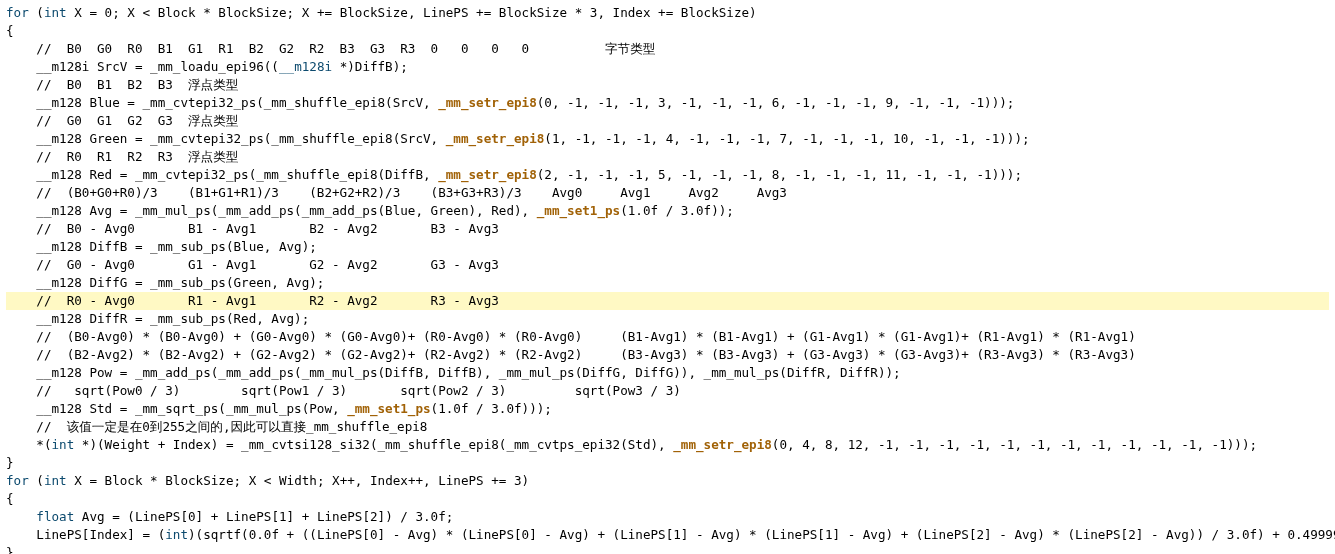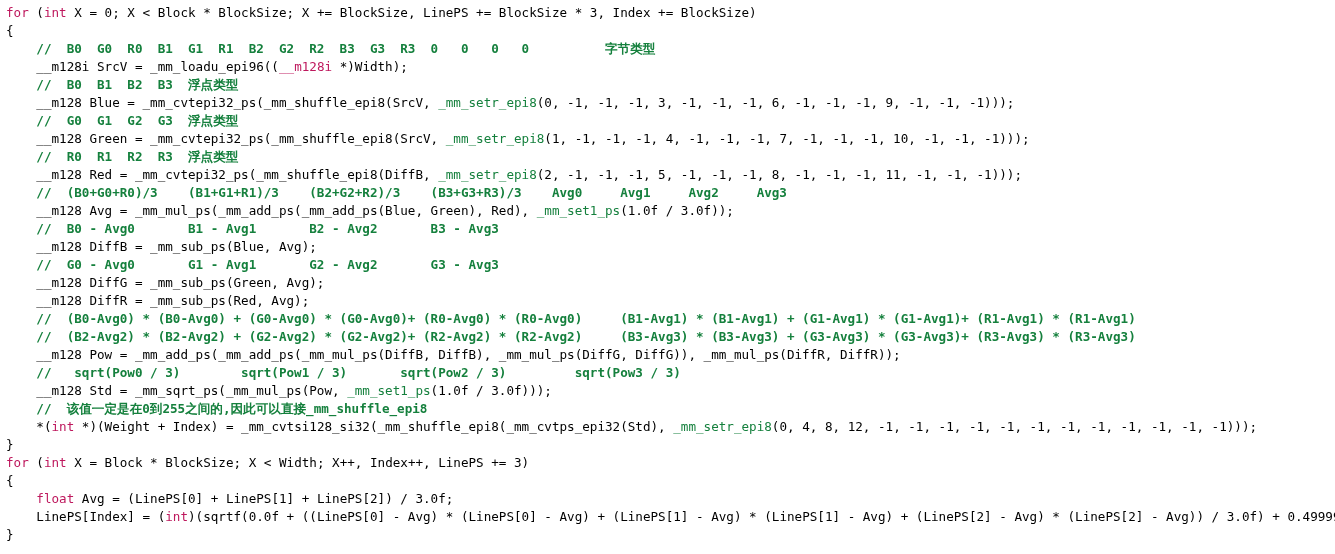--- a/index.html
+++ b/index.html
@@ -1,42 +1,42 @@
 <!DOCTYPE html>
 <html><head>
 <meta charset="utf-8">
 <style>
   html,body{margin:0;padding:0;background:#fff;}
   pre{font-family:Consolas,"DejaVu Sans Mono","Courier New",monospace;font-size:12.6px;
       line-height:18px;margin:0;padding:4px 6px;white-space:pre;color:#000;}
-  .k{color:#be185d;}   
-  .c{color:#15803d;font-weight:bold;}   
-  .s{color:#15803d;}   
+  .k{color:#0c4a6e;}   
+  .c{color:#000000;}   
+  .s{color:#a16207;font-weight:bold;}   
   .hl{background:#fff9c4;display:block;} 
 </style>
 </head>
 <body>
 
 <pre><span><span class="k">for</span> <span>(</span><span class="k">int</span><span> X = 0; X &lt; Block * BlockSize; X += BlockSize, LinePS += BlockSize * 3, Index += BlockSize)</span></span>
 <span>{</span>
 <span class="c">    //  B0  G0  R0  B1  G1  R1  B2  G2  R2  B3  G3  R3  0   0   0   0          字节类型</span>
-<span><span>    __m128i SrcV = _mm_loadu_epi96((</span><span class="k">__m128i</span><span> *)Width);</span></span>
+<span><span>    __m128i SrcV = _mm_loadu_epi96((</span><span class="k">__m128i</span><span> *)DiffB);</span></span>
 <span class="c">    //  B0  B1  B2  B3  浮点类型</span>
 <span><span>    __m128 Blue = _mm_cvtepi32_ps(_mm_shuffle_epi8(SrcV, </span><span class="s">_mm_setr_epi8</span><span>(0, -1, -1, -1, 3, -1, -1, -1, 6, -1, -1, -1, 9, -1, -1, -1)));</span></span>
 <span class="c">    //  G0  G1  G2  G3  浮点类型</span>
 <span><span>    __m128 Green = _mm_cvtepi32_ps(_mm_shuffle_epi8(SrcV, </span><span class="s">_mm_setr_epi8</span><span>(1, -1, -1, -1, 4, -1, -1, -1, 7, -1, -1, -1, 10, -1, -1, -1)));</span></span>
 <span class="c">    //  R0  R1  R2  R3  浮点类型</span>
 <span><span>    __m128 Red = _mm_cvtepi32_ps(_mm_shuffle_epi8(DiffB, </span><span class="s">_mm_setr_epi8</span><span>(2, -1, -1, -1, 5, -1, -1, -1, 8, -1, -1, -1, 11, -1, -1, -1)));</span></span>
 <span class="c">    //  (B0+G0+R0)/3    (B1+G1+R1)/3    (B2+G2+R2)/3    (B3+G3+R3)/3    Avg0     Avg1     Avg2     Avg3</span>
 <span><span>    __m128 Avg = _mm_mul_ps(_mm_add_ps(_mm_add_ps(Blue, Green), Red), </span><span class="s">_mm_set1_ps</span><span>(1.0f / 3.0f));</span></span>
 <span class="c">    //  B0 - Avg0       B1 - Avg1       B2 - Avg2       B3 - Avg3</span>
 <span>    __m128 DiffB = _mm_sub_ps(Blue, Avg);</span>
 <span class="c">    //  G0 - Avg0       G1 - Avg1       G2 - Avg2       G3 - Avg3</span>
 <span>    __m128 DiffG = _mm_sub_ps(Green, Avg);</span>
-<span>    __m128 DiffR = _mm_sub_ps(Red, Avg);</span>
+<span class="hl"><span class="c">    //  R0 - Avg0       R1 - Avg1       R2 - Avg2       R3 - Avg3</span></span><span>    __m128 DiffR = _mm_sub_ps(Red, Avg);</span>
 <span class="c">    //  (B0-Avg0) * (B0-Avg0) + (G0-Avg0) * (G0-Avg0)+ (R0-Avg0) * (R0-Avg0)     (B1-Avg1) * (B1-Avg1) + (G1-Avg1) * (G1-Avg1)+ (R1-Avg1) * (R1-Avg1)</span>
 <span class="c">    //  (B2-Avg2) * (B2-Avg2) + (G2-Avg2) * (G2-Avg2)+ (R2-Avg2) * (R2-Avg2)     (B3-Avg3) * (B3-Avg3) + (G3-Avg3) * (G3-Avg3)+ (R3-Avg3) * (R3-Avg3)</span>
 <span>    __m128 Pow = _mm_add_ps(_mm_add_ps(_mm_mul_ps(DiffB, DiffB), _mm_mul_ps(DiffG, DiffG)), _mm_mul_ps(DiffR, DiffR));</span>
 <span class="c">    //   sqrt(Pow0 / 3)        sqrt(Pow1 / 3)       sqrt(Pow2 / 3)         sqrt(Pow3 / 3)</span>
 <span><span>    __m128 Std = _mm_sqrt_ps(_mm_mul_ps(Pow, </span><span class="s">_mm_set1_ps</span><span>(1.0f / 3.0f)));</span></span>
 <span class="c">    //  该值一定是在0到255之间的,因此可以直接_mm_shuffle_epi8</span>
 <span><span>    *(</span><span class="k">int</span><span> *)(Weight + Index) = _mm_cvtsi128_si32(_mm_shuffle_epi8(_mm_cvtps_epi32(Std), </span><span class="s">_mm_setr_epi8</span><span>(0, 4, 8, 12, -1, -1, -1, -1, -1, -1, -1, -1, -1, -1, -1, -1)));</span></span>
 <span>}</span>
 <span><span class="k">for</span> <span>(</span><span class="k">int</span><span> X = Block * BlockSize; X &lt; Width; X++, Index++, LinePS += 3)</span></span>
 <span>{</span>

